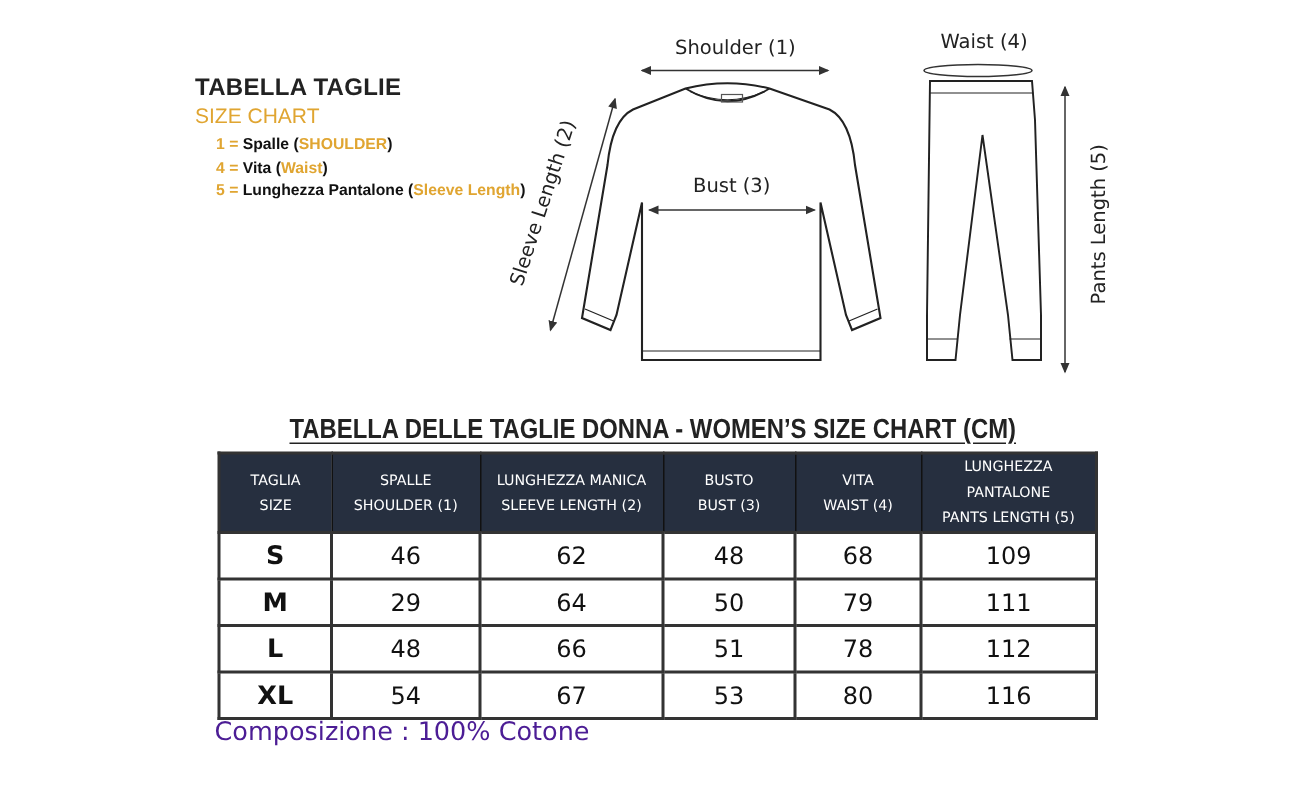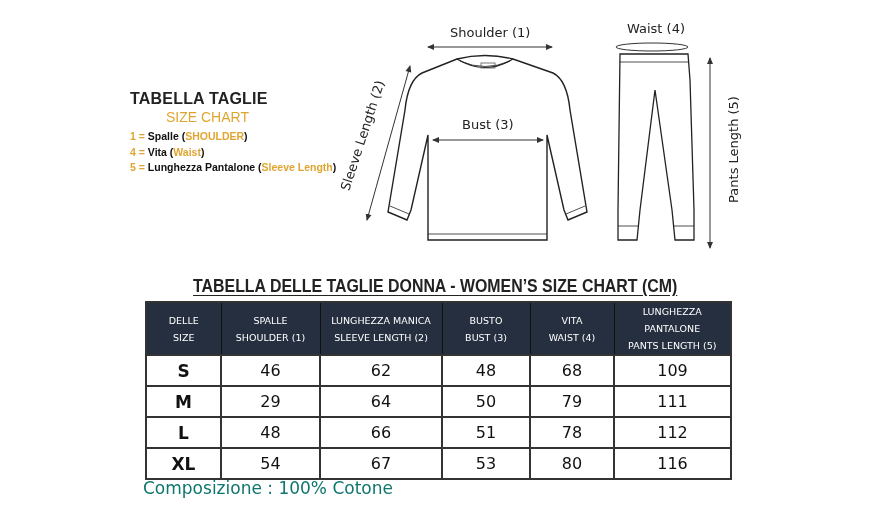--- a/index.html
+++ b/index.html
@@ -1,23 +1,23 @@
 <!DOCTYPE html>
 <html><head>
   <meta charset="utf-8">
   <style>
     * { box-sizing: border-box; margin: 0; padding: 0; }
     body {
       width: 870px; height: 524px; background: #ffffff; position: relative;
       font-family: "DejaVu Sans", sans-serif; color: #1a1a1a; overflow: hidden;
     }
     .legend { position: absolute; left: 130px; top: 50px; }
-    .legend-title { font-family: "Liberation Sans", sans-serif; font-weight: bold; font-size: 16px; color: #222; letter-spacing: 0.2px; margin-top: 40px; }
-    .legend-sub { font-family: "Liberation Sans", sans-serif; font-size: 14px; color: #e0a531; margin-top: 1px; margin-bottom: 4px; margin-left: 36px; }
-    .legend-item { font-family: "Liberation Sans", sans-serif; font-weight: bold; font-size: 10.5px; color: #111; line-height: 15.5px; white-space: nowrap; }
+    .legend-title { font-family: "Liberation Sans", sans-serif; font-weight: bold; font-size: 16px; color: #222; letter-spacing: 0.2px; }
+    .legend-sub { font-family: "Liberation Sans", sans-serif; font-size: 14px; color: #e0a531; margin-top: 1px; margin-bottom: 4px; }
+    .legend-item { font-family: "Liberation Sans", sans-serif; font-weight: bold; font-size: 10.5px; color: #111; line-height: 15.5px; white-space: nowrap; margin-left: 14px; }
     .legend-item .num, .legend-item .en { color: #e0a531; }
 
     .diagram-label { position: absolute; font-family: "DejaVu Sans", sans-serif; font-size: 13px; color: #222; white-space: nowrap; }
 
     .table-title {
       position: absolute; left: 193px; top: 275px;
       font-family: "Liberation Sans", sans-serif; font-weight: bold; font-size: 18.5px;
       color: #222; text-decoration: underline; text-underline-offset: 3px;
       transform: scaleX(0.86); transform-origin: left top; white-space: nowrap;
     }
@@ -28,21 +28,21 @@
     .size-table th {
       background: #262f3f; color: #ffffff; font-weight: normal;
       font-family: "DejaVu Sans", sans-serif; font-size: 9.5px; line-height: 17px;
       height: 42px; border: 1px solid #111; text-align: center;
     }
     .size-table td {
       height: 31px; border: 2px solid #333; text-align: center;
       font-family: "DejaVu Sans", sans-serif; font-size: 16px; color: #111;
     }
     .size-table td.size-cell { font-weight: bold; font-size: 17px; }
-    .composition { position: absolute; left: 143px; top: 478px; font-family: "DejaVu Sans", sans-serif; font-size: 17px; color: #0f766e; }
+    .composition { position: absolute; left: 143px; top: 478px; font-family: "DejaVu Sans", sans-serif; font-size: 17px; color: #4c1d95; }
   </style>
 </head>
 <body>
 
 <div class="legend">
   <div class="legend-title">TABELLA TAGLIE</div>
   <div class="legend-sub">SIZE CHART</div>
   <div class="legend-item"><span class="num">1 =</span> <span>Spalle</span> (<span class="en">SHOULDER</span>)</div>
   <div class="legend-item"><span class="num">4 =</span> <span>Vita</span> (<span class="en">Waist</span>)</div>
   <div class="legend-item"><span class="num">5 =</span> <span>Lunghezza Pantalone</span> (<span class="en">Sleeve Length</span>)</div>
@@ -93,21 +93,21 @@
 <div class="diagram-label" style="left:450px;top:25px;">Shoulder (1)</div>
 <div class="diagram-label" style="left:462px;top:117px;">Bust (3)</div>
 <div class="diagram-label" style="left:627px;top:21px;">Waist (4)</div>
 <div class="diagram-label" style="left:305px;top:128px;transform:rotate(-72deg);transform-origin:center;">Sleeve Length (2)</div>
 <div class="diagram-label" style="left:680px;top:142px;transform:rotate(-90deg);transform-origin:center;">Pants Length (5)</div>
 
 <div class="table-title">TABELLA DELLE TAGLIE DONNA - WOMEN’S SIZE CHART (CM)</div>
 <table class="size-table">
   <thead>
     <tr>
-      <th style="width:75px"><span>DELLE</span><br><span>SIZE</span></th>
+      <th style="width:75px"><span>TAGLIA</span><br><span>SIZE</span></th>
       <th style="width:99px"><span>SPALLE</span><br><span>SHOULDER (1)</span></th>
       <th style="width:122px"><span>LUNGHEZZA MANICA</span><br><span>SLEEVE LENGTH (2)</span></th>
       <th style="width:88px"><span>BUSTO</span><br><span>BUST (3)</span></th>
       <th style="width:84px"><span>VITA</span><br><span>WAIST (4)</span></th>
       <th><span>LUNGHEZZA PANTALONE</span><br><span>PANTS LENGTH (5)</span></th>
     </tr>
   </thead>
   <tbody>
     <tr>
       <td class="size-cell">S</td>

